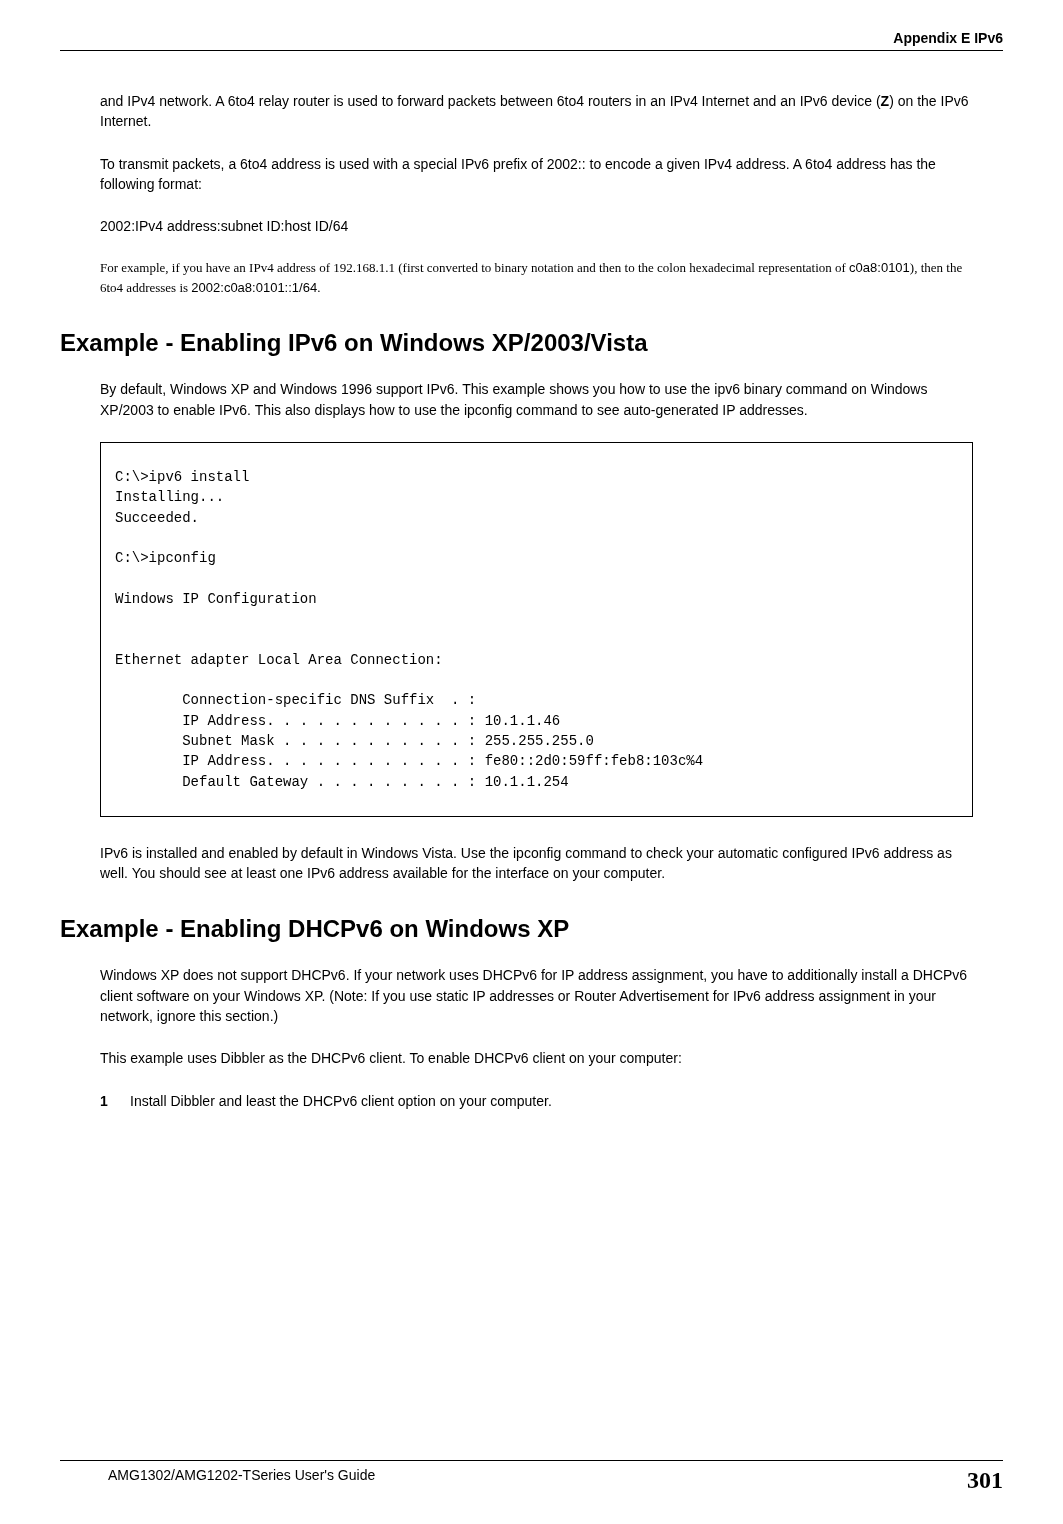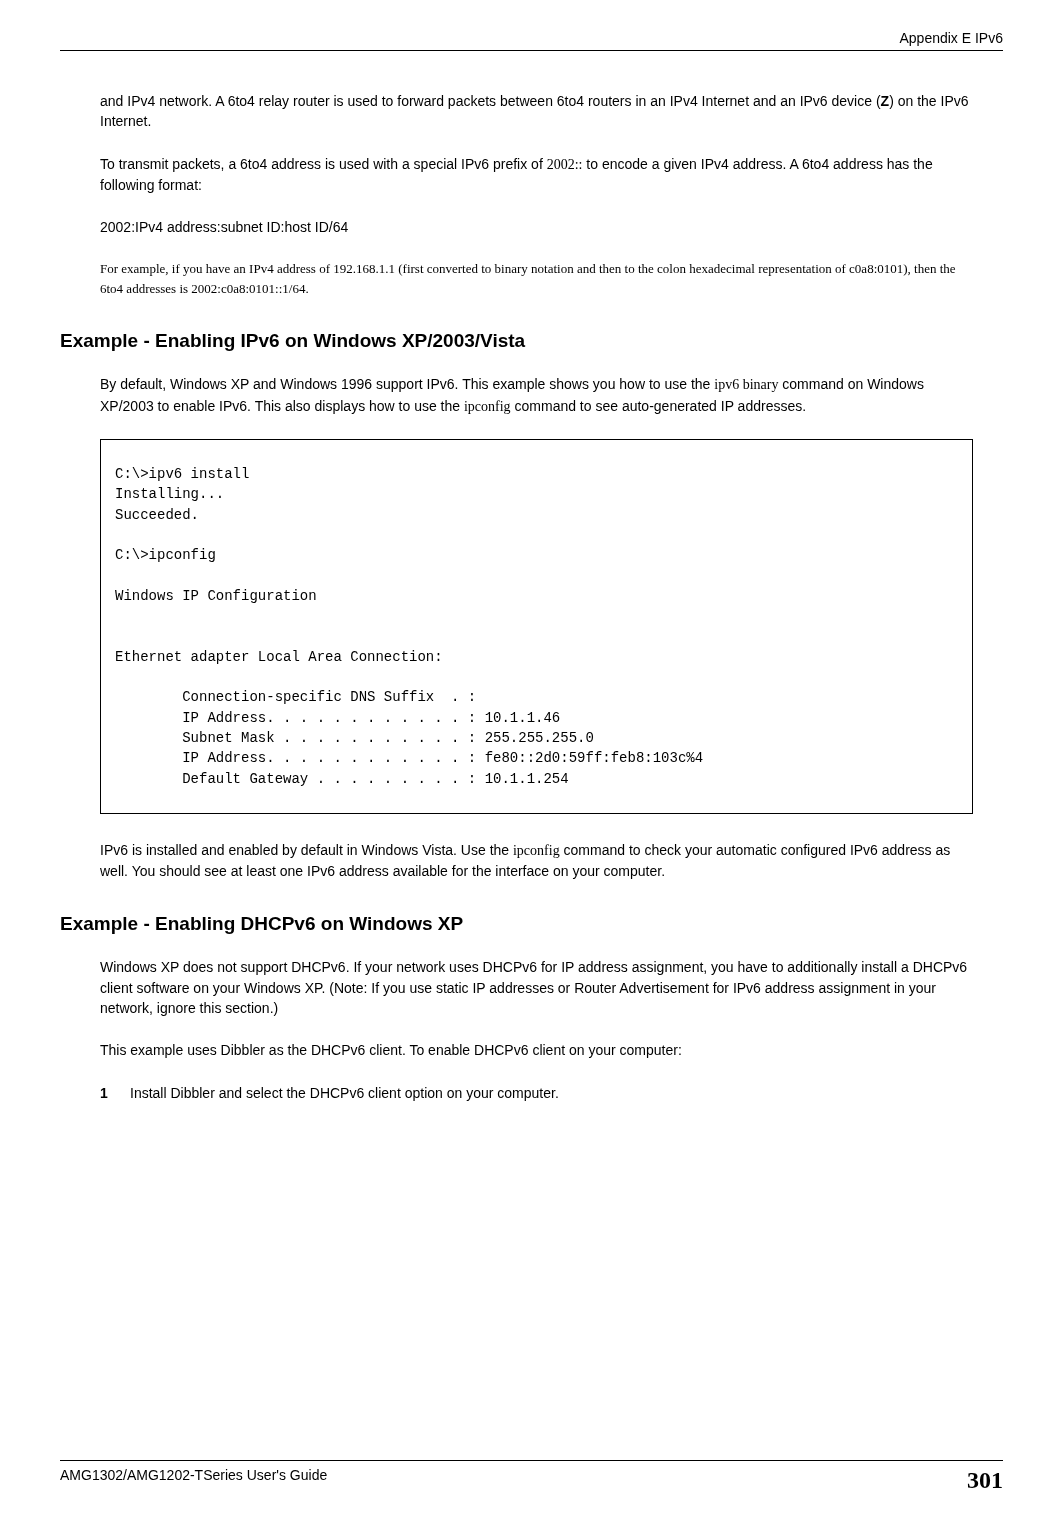--- a/index.html
+++ b/index.html
@@ -14,47 +14,48 @@
   .page {
     padding: 30px 60px 40px 60px;
     box-sizing: border-box;
     position: relative;
     min-height: 1524px;
   }
   .header-right {
     text-align: right;
     font-size: 14px;
     margin-bottom: 2px;
+    font-weight: bold;
   }
   .header-rule {
     border: none;
     border-top: 1px solid #000;
     margin: 4px 0 40px 0;
   }
   .body-text {
     margin-left: 40px;
     margin-right: 30px;
   }
   .para {
     margin: 12px 0 22px 0;
     line-height: 1.45;
   }
   .mono {
-    font-family: Liberation Serif, serif;
+    font-family: Liberation Sans, sans-serif;
   }
   .serif-para {
     font-family: Georgia, "Times New Roman", serif;
     font-size: 13px;
     line-height: 1.5;
     margin: 0 0 28px 0;
   }
   .section-heading {
     font-family: Arial, Helvetica, sans-serif;
     font-weight: bold;
-    font-size: 19px;
+    font-size: 24px;
     margin: 32px 0 22px 0;
   }
   .code-box {
     border: 1px solid #000;
     padding: 24px 14px;
     margin: 6px 0 26px 0;
     font-family: "Courier New", monospace;
     font-size: 14px;
     white-space: pre;
     line-height: 1.45;
@@ -80,20 +81,21 @@
   }
   .footer-rule {
     border: none;
     border-top: 1px solid #000;
     margin: 0 0 6px 0;
   }
   .footer-row {
     display: flex;
     justify-content: space-between;
     font-size: 14px;
+    margin-left: 48px;
   }
   .footer-page {
     font-weight: bold;
     font-size: 24px;
     font-family: Liberation Serif, serif;
   }
 </style>
 </head>
 <body>
 
@@ -147,21 +149,21 @@
   </div>
 
   <div class="section-heading">Example - Enabling DHCPv6 on Windows XP</div>
 
   <div class="body-text">
     <p class="para">Windows XP does not support DHCPv6. If your network uses DHCPv6 for IP address assignment, you have to additionally install a DHCPv6 client software on your Windows XP. (Note: If you use static IP addresses or Router Advertisement for IPv6 address assignment in your network, ignore this section.)</p>
     <p class="para">This example uses Dibbler as the DHCPv6 client. To enable DHCPv6 client on your computer:</p>
 
     <div class="step-row">
       <div class="step-num">1</div>
-      <div class="step-text">Install Dibbler and select the DHCPv6 client option on your computer.</div>
+      <div class="step-text">Install Dibbler and least the DHCPv6 client option on your computer.</div>
     </div>
   </div>
 
   <div class="footer">
     <hr class="footer-rule">
     <div class="footer-row">
       <span>AMG1302/AMG1202-TSeries User's Guide</span>
       <span class="footer-page">301</span>
     </div>
   </div>

